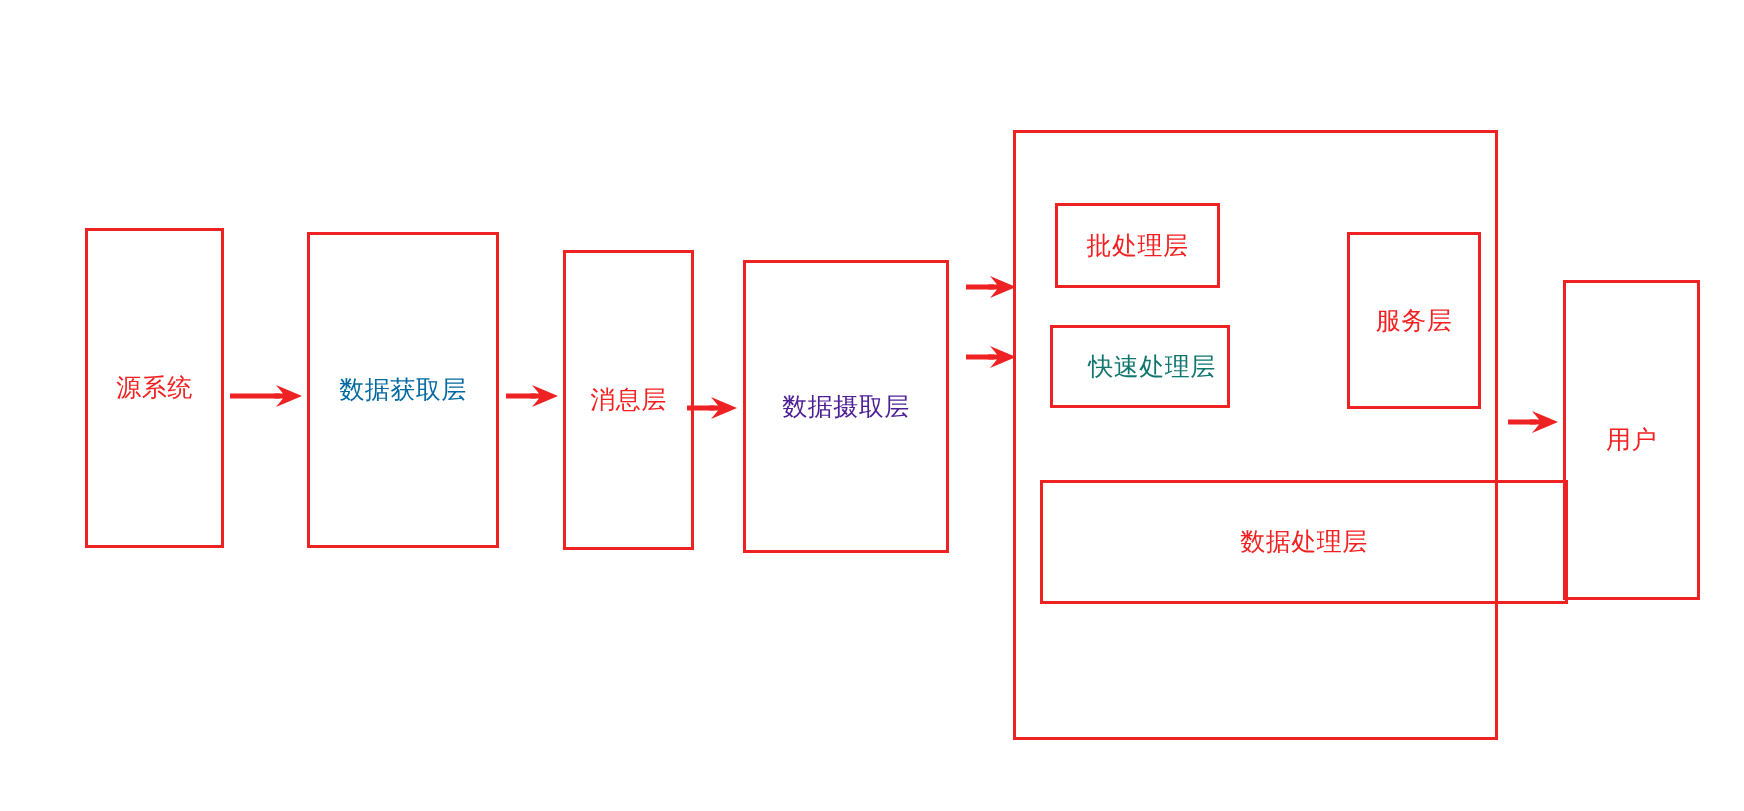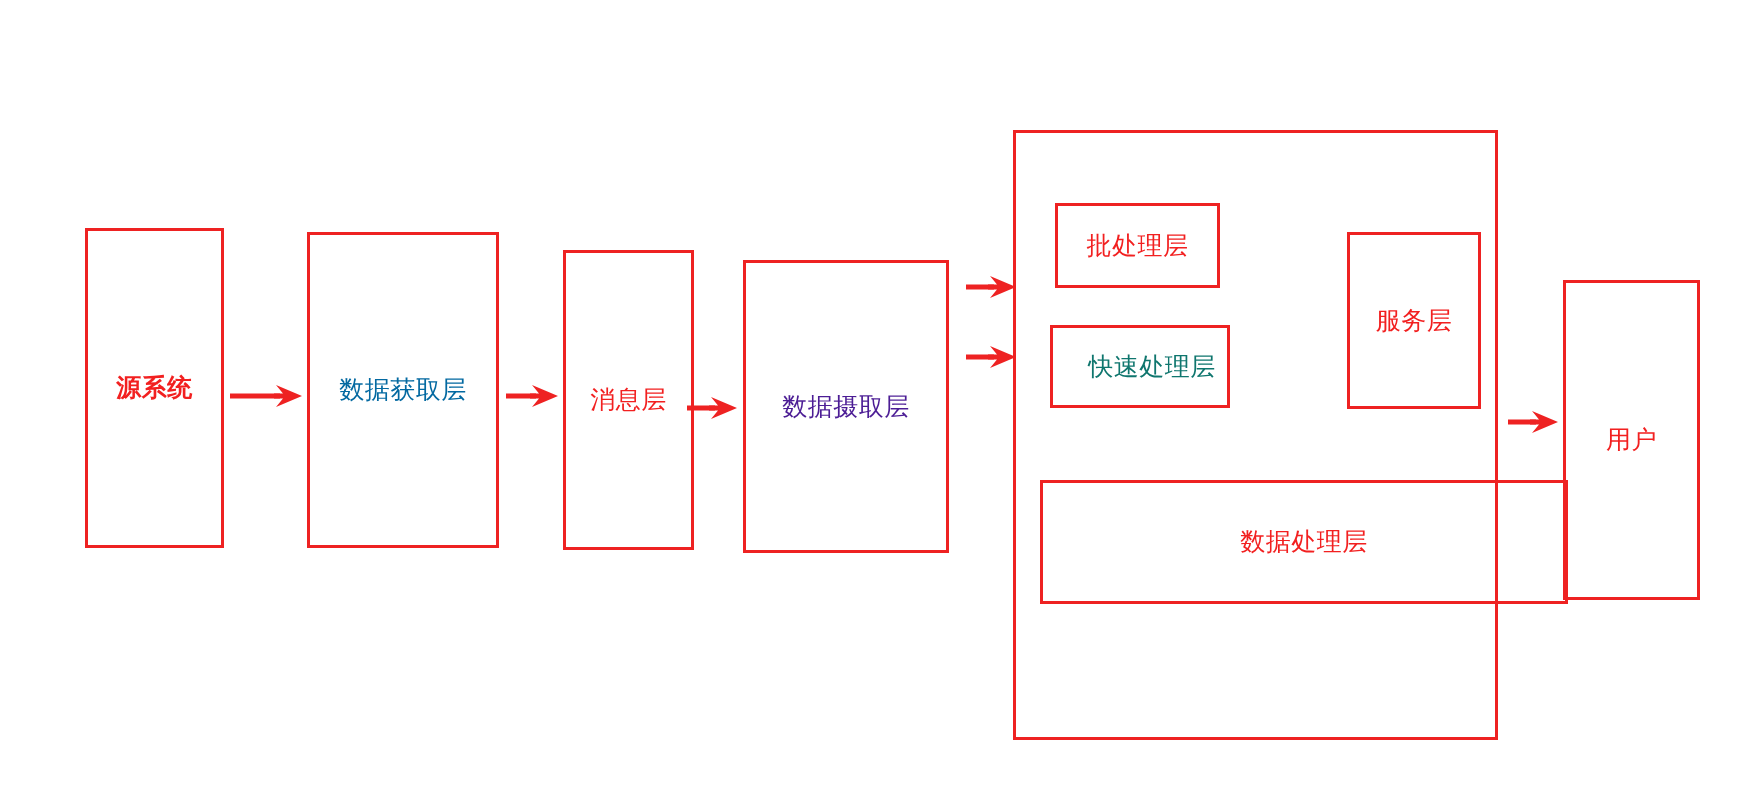--- a/index.html
+++ b/index.html
@@ -53,21 +53,21 @@
 </style>
 </head>
 <body>
 
 <div id="canvas">
 
   <div class="group-box" id="group-platform" style="left: 1013px; top: 130px; width: 485px; height: 610px; border-color: rgb(238, 34, 34);"></div>
 
   <div id="nodes-layer">
       <div class="node" style="left: 85px; top: 228px; width: 139px; height: 320px; border-color: rgb(238, 34, 34);">
-        <span class="node-label" style="color: rgb(242, 32, 32); font-weight: bold;">源系统</span>
+        <span class="node-label" style="color: rgb(242, 32, 32);">源系统</span>
       </div>
       <div class="node" style="left: 307px; top: 232px; width: 192px; height: 316px; border-color: rgb(238, 34, 34);">
         <span class="node-label" style="color: #0369a1;">数据获取层</span>
       </div>
       <div class="node" style="left: 563px; top: 250px; width: 131px; height: 300px; border-color: rgb(238, 34, 34);">
         <span class="node-label" style="color: rgb(242, 32, 32);">消息层</span>
       </div>
       <div class="node" style="left: 743px; top: 260px; width: 206px; height: 293px; border-color: rgb(238, 34, 34);">
         <span class="node-label" style="color: #4c1d95;">数据摄取层</span>
       </div>

